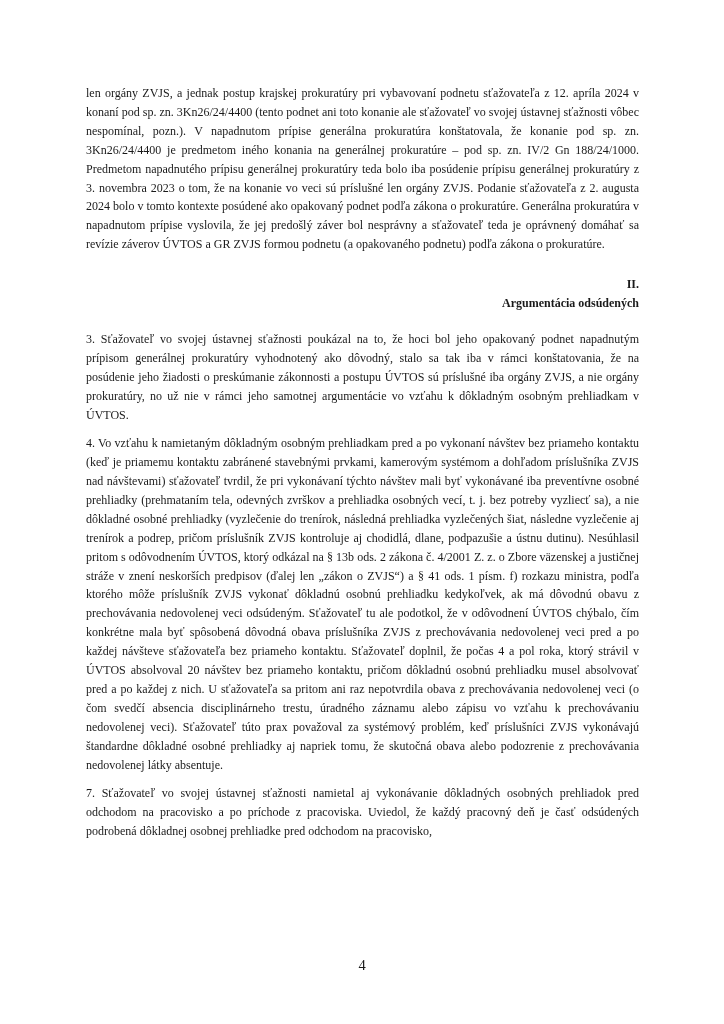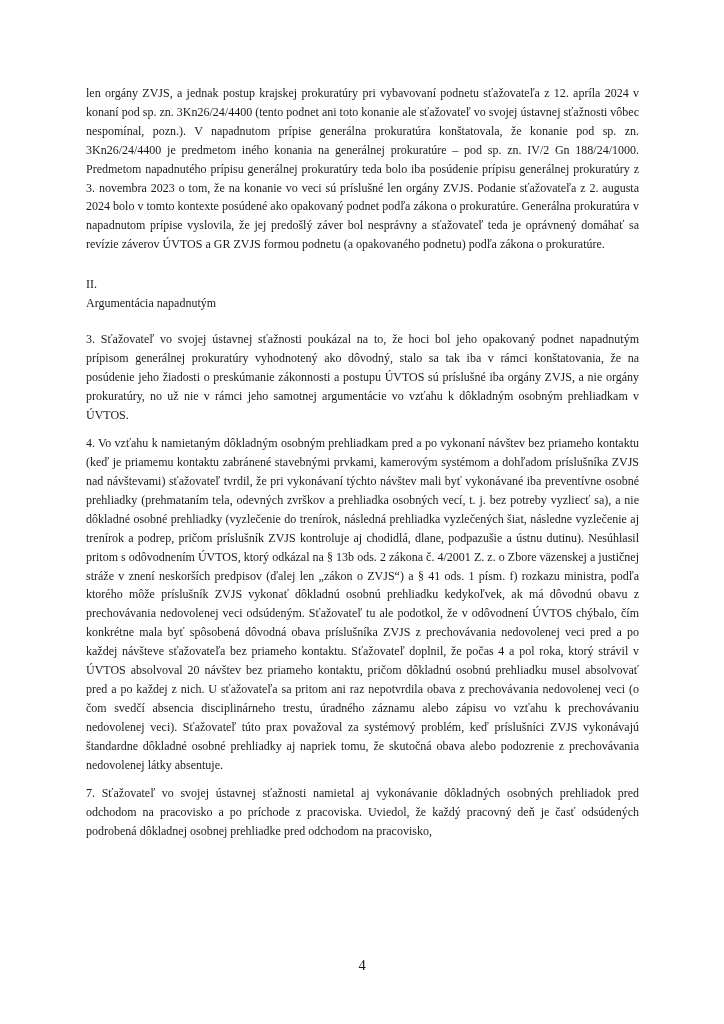--- a/index.html
+++ b/index.html
@@ -4,38 +4,38 @@
 <style>
   html, body { margin:0; padding:0; background:#ffffff; }
   body { width:724px; height:1024px; position:relative; overflow:hidden; }
   .page {
     position:absolute; left:86px; top:84px; width:553px;
     font-family:"Liberation Serif", serif; font-size:12px; color:#1a1a1a;
     line-height:18.9px;
   }
   .para { text-align:justify; margin:0 0 9.5px 0; }
   .para p { margin:0; }
-  .heading { text-align:left; font-weight:normal; margin:21px 0 17px 0; }
+  .heading { text-align:right; font-weight:bold; margin:21px 0 17px 0; }
   .heading div { line-height:19px; }
   .pagenum {
     position:absolute; left:0; width:724px; top:957px; text-align:center;
     font-family:"Liberation Serif", serif; font-size:14.5px; color:#1a1a1a;
   }
 </style>
 </head>
 <body>
 
 <div class="page">
   <div class="para">
     <p>len orgány ZVJS, a jednak postup krajskej prokuratúry pri vybavovaní podnetu sťažovateľa z 12. apríla 2024 v konaní pod sp. zn. 3Kn26/24/4400 (tento podnet ani toto konanie ale sťažovateľ vo svojej ústavnej sťažnosti vôbec nespomínal, pozn.). V napadnutom prípise generálna prokuratúra konštatovala, že konanie pod sp. zn. 3Kn26/24/4400 je predmetom iného konania na generálnej prokuratúre – pod sp. zn. IV/2 Gn 188/24/1000. Predmetom napadnutého prípisu generálnej prokuratúry teda bolo iba posúdenie prípisu generálnej prokuratúry z 3. novembra 2023 o tom, že na konanie vo veci sú príslušné len orgány ZVJS. Podanie sťažovateľa z 2. augusta 2024 bolo v tomto kontexte posúdené ako opakovaný podnet podľa zákona o prokuratúre. Generálna prokuratúra v napadnutom prípise vyslovila, že jej predošlý záver bol nesprávny a sťažovateľ teda je oprávnený domáhať sa revízie záverov ÚVTOS a GR ZVJS formou podnetu (a opakovaného podnetu) podľa zákona o prokuratúre.</p>
   </div>
 
   <div class="heading">
     <div>II.</div>
-    <div>Argumentácia napadnutým</div>
+    <div>Argumentácia odsúdených</div>
   </div>
 
   <div class="para">
     <p>3. Sťažovateľ vo svojej ústavnej sťažnosti poukázal na to, že hoci bol jeho opakovaný podnet napadnutým prípisom generálnej prokuratúry vyhodnotený ako dôvodný, stalo sa tak iba v rámci konštatovania, že na posúdenie jeho žiadosti o preskúmanie zákonnosti a postupu ÚVTOS sú príslušné iba orgány ZVJS, a nie orgány prokuratúry, no už nie v rámci jeho samotnej argumentácie vo vzťahu k dôkladným osobným prehliadkam v ÚVTOS.</p>
   </div>
   <div class="para">
     <p>4. Vo vzťahu k namietaným dôkladným osobným prehliadkam pred a po vykonaní návštev bez priameho kontaktu (keď je priamemu kontaktu zabránené stavebnými prvkami, kamerovým systémom a dohľadom príslušníka ZVJS nad návštevami) sťažovateľ tvrdil, že pri vykonávaní týchto návštev mali byť vykonávané iba preventívne osobné prehliadky (prehmataním tela, odevných zvrškov a prehliadka osobných vecí, t. j. bez potreby vyzliecť sa), a nie dôkladné osobné prehliadky (vyzlečenie do trenírok, následná prehliadka vyzlečených šiat, následne vyzlečenie aj trenírok a podrep, pričom príslušník ZVJS kontroluje aj chodidlá, dlane, podpazušie a ústnu dutinu). Nesúhlasil pritom s odôvodnením ÚVTOS, ktorý odkázal na § 13b ods. 2 zákona č. 4/2001 Z. z. o Zbore väzenskej a justičnej stráže v znení neskorších predpisov (ďalej len „zákon o ZVJS“) a § 41 ods. 1 písm. f) rozkazu ministra, podľa ktorého môže príslušník ZVJS vykonať dôkladnú osobnú prehliadku kedykoľvek, ak má dôvodnú obavu z prechovávania nedovolenej veci odsúdeným. Sťažovateľ tu ale podotkol, že v odôvodnení ÚVTOS chýbalo, čím konkrétne mala byť spôsobená dôvodná obava príslušníka ZVJS z prechovávania nedovolenej veci pred a po každej návšteve sťažovateľa bez priameho kontaktu. Sťažovateľ doplnil, že počas 4 a pol roka, ktorý strávil v ÚVTOS absolvoval 20 návštev bez priameho kontaktu, pričom dôkladnú osobnú prehliadku musel absolvovať pred a po každej z nich. U sťažovateľa sa pritom ani raz nepotvrdila obava z prechovávania nedovolenej veci (o čom svedčí absencia disciplinárneho trestu, úradného záznamu alebo zápisu vo vzťahu k prechovávaniu nedovolenej veci). Sťažovateľ túto prax považoval za systémový problém, keď príslušníci ZVJS vykonávajú štandardne dôkladné osobné prehliadky aj napriek tomu, že skutočná obava alebo podozrenie z prechovávania nedovolenej látky absentuje.</p>
   </div>
   <div class="para">
     <p>7. Sťažovateľ vo svojej ústavnej sťažnosti namietal aj vykonávanie dôkladných osobných prehliadok pred odchodom na pracovisko a po príchode z pracoviska. Uviedol, že každý pracovný deň je časť odsúdených podrobená dôkladnej osobnej prehliadke pred odchodom na pracovisko,</p>

